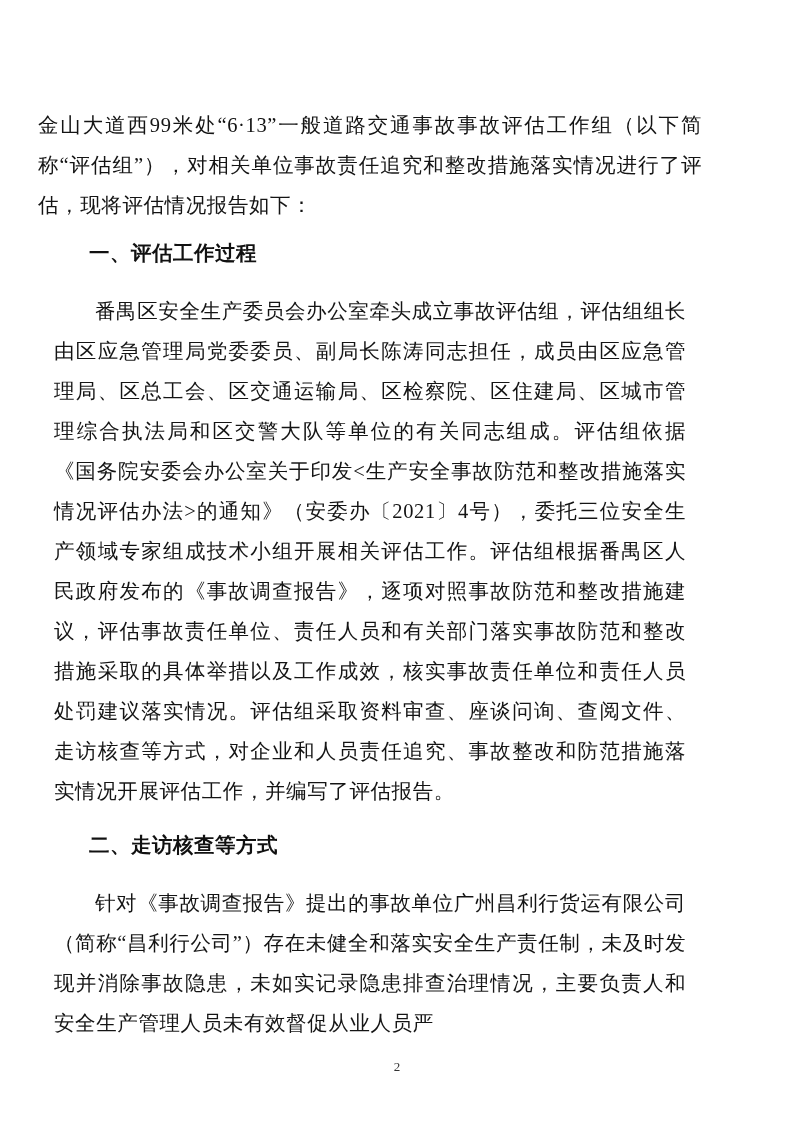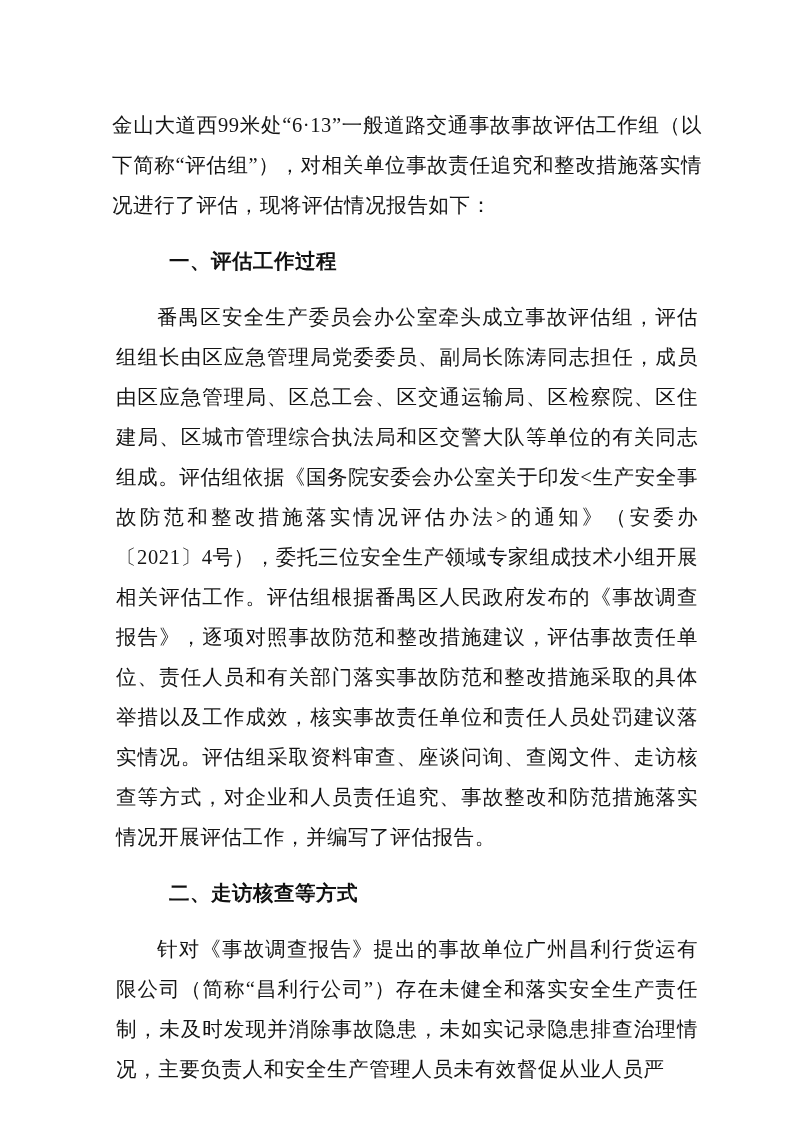--- a/index.html
+++ b/index.html
@@ -6,45 +6,45 @@
     margin: 0;
     padding: 0;
     background: #ffffff;
   }
   .page {
     width: 794px;
     height: 1123px;
     background: #ffffff;
     position: relative;
     box-sizing: border-box;
-    padding: 105px 92px 60px 112px;
+    padding: 105px 92px 60px 38px;
     font-family: "Liberation Serif", "DejaVu Serif", serif;
     color: #1a1a1a;
     overflow: hidden;
   }
   .body-text {
     font-size: 20.5px;
     line-height: 40px;
     text-align: justify;
     text-justify: inter-ideograph;
     letter-spacing: 0.6px;
     color: #141414;
   }
   .para {
     margin: 0;
     text-indent: 0;
   }
   .para-indent {
-    margin: 4px;
+    margin: 16px;
     text-indent: 41px;
   }
   .heading {
-    margin: 16px;
+    margin: 10px;
     text-indent: 41px;
-    font-family: Liberation Sans, sans-serif;
+    font-family: Liberation Mono, monospace;
     font-weight: bold;
     font-size: 20.5px;
     line-height: 40px;
     letter-spacing: 0.5px;
     color: #111111;
   }
   .page-number {
     position: absolute;
     bottom: 48px;
     left: 0;

